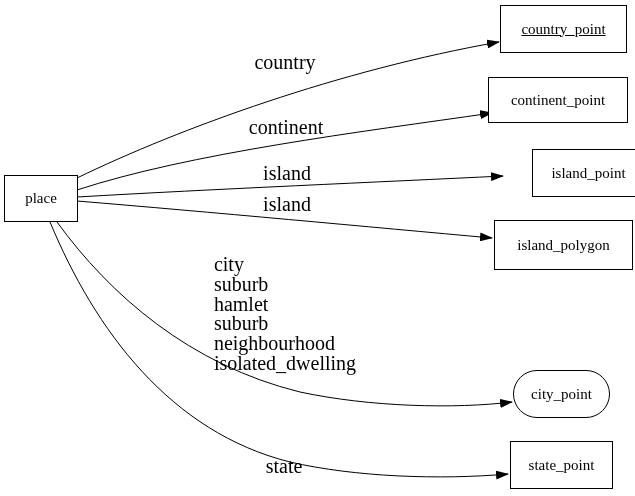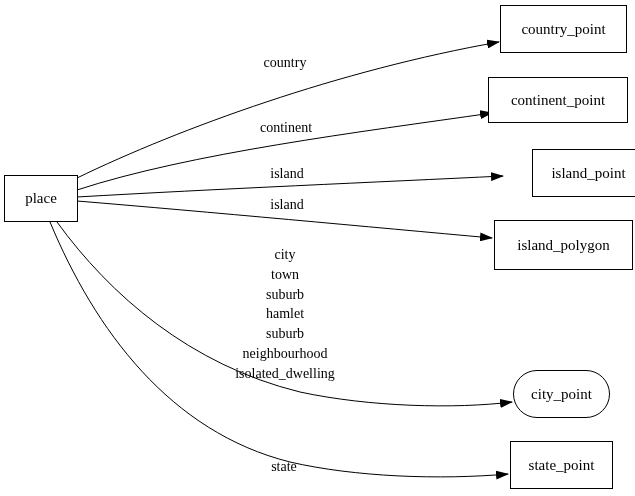--- a/index.html
+++ b/index.html
@@ -35,23 +35,22 @@
     background: var(--bg);
     display: flex;
     align-items: center;
     justify-content: center;
     font-size: 15px;
     white-space: nowrap;
   }
   .edge-label {
     position: absolute;
     transform: translate(-50%, -50%);
-    font-size: 14px;
+    font-size: 20px;
     white-space: nowrap;
-    text-align: center;
     line-height: 19.8px;
     background: transparent;
   }
 </style>
 </head>
 <body>
 
 <div class="canvas">
 
   <svg class="edges-layer" viewBox="0 0 635 496" xmlns="http://www.w3.org/2000/svg">
@@ -65,21 +64,21 @@
     <path class="edge" d="M 77 197 C 215 189, 380 182, 503 176" marker-end="url(#arrow)"></path>
     <path class="edge" d="M 77 201 C 210 212, 370 227, 492 238" marker-end="url(#arrow)"></path>
     <path class="edge" d="M 57 222 C 110 295, 190 365, 300 392 C 370 407, 455 409, 512 402" marker-end="url(#arrow)"></path>
     <path class="edge" d="M 50 222 C 95 330, 170 432, 290 462 C 355 477, 440 480, 508 474" marker-end="url(#arrow)"></path>
   </svg>
 
   <div class="node" style="left:4px; top:175px; width:74px; height:47px;">
     <span>place</span>
   </div>
 
-  <div class="node" style="left:500px; top:5px; width:127px; height:48px;">
+  <div class="node" style="left:500px; top:5px; width:127px; height:48px;text-decoration:underline;">
     <span>country_point</span>
   </div>
 
   <div class="node" style="left:488px; top:77px; width:140px; height:46px;">
     <span>continent_point</span>
   </div>
 
   <div class="node" style="left:505px; top:149px; width:113px; height:48px;margin-left:27px;">
     <span>island_point</span>
   </div>
@@ -99,21 +98,20 @@
   <div class="edge-label" style="left:285px; top:63px;">country</div>
 
   <div class="edge-label" style="left:286px; top:128px;">continent</div>
 
   <div class="edge-label" style="left:287px; top:174px;">island</div>
 
   <div class="edge-label" style="left:287px; top:205px;">island</div>
 
   <div class="edge-label" style="left:285px; top:314px;">
     <div>city</div>
-    <div>town</div>
     <div>suburb</div>
     <div>hamlet</div>
     <div>suburb</div>
     <div>neighbourhood</div>
     <div>isolated_dwelling</div>
   </div>
 
   <div class="edge-label" style="left:284px; top:423px;margin-top:44px;">state</div>
 
 </div>

